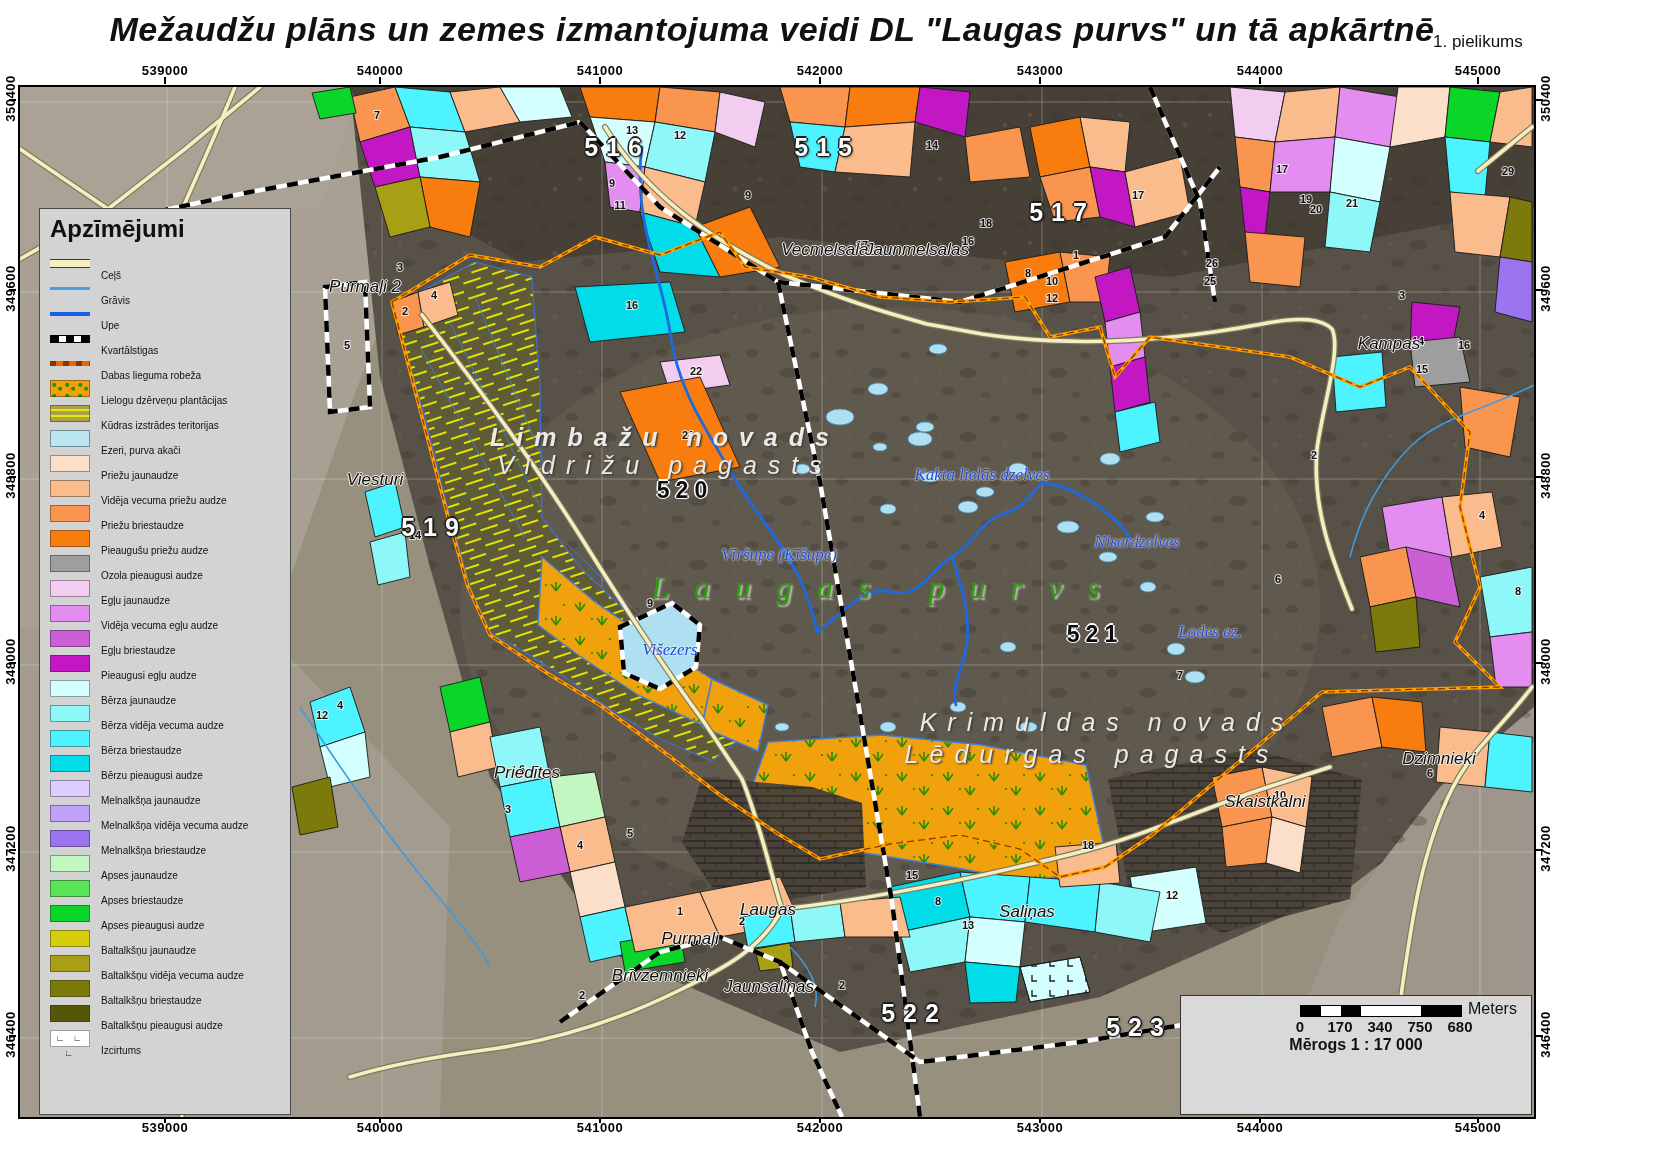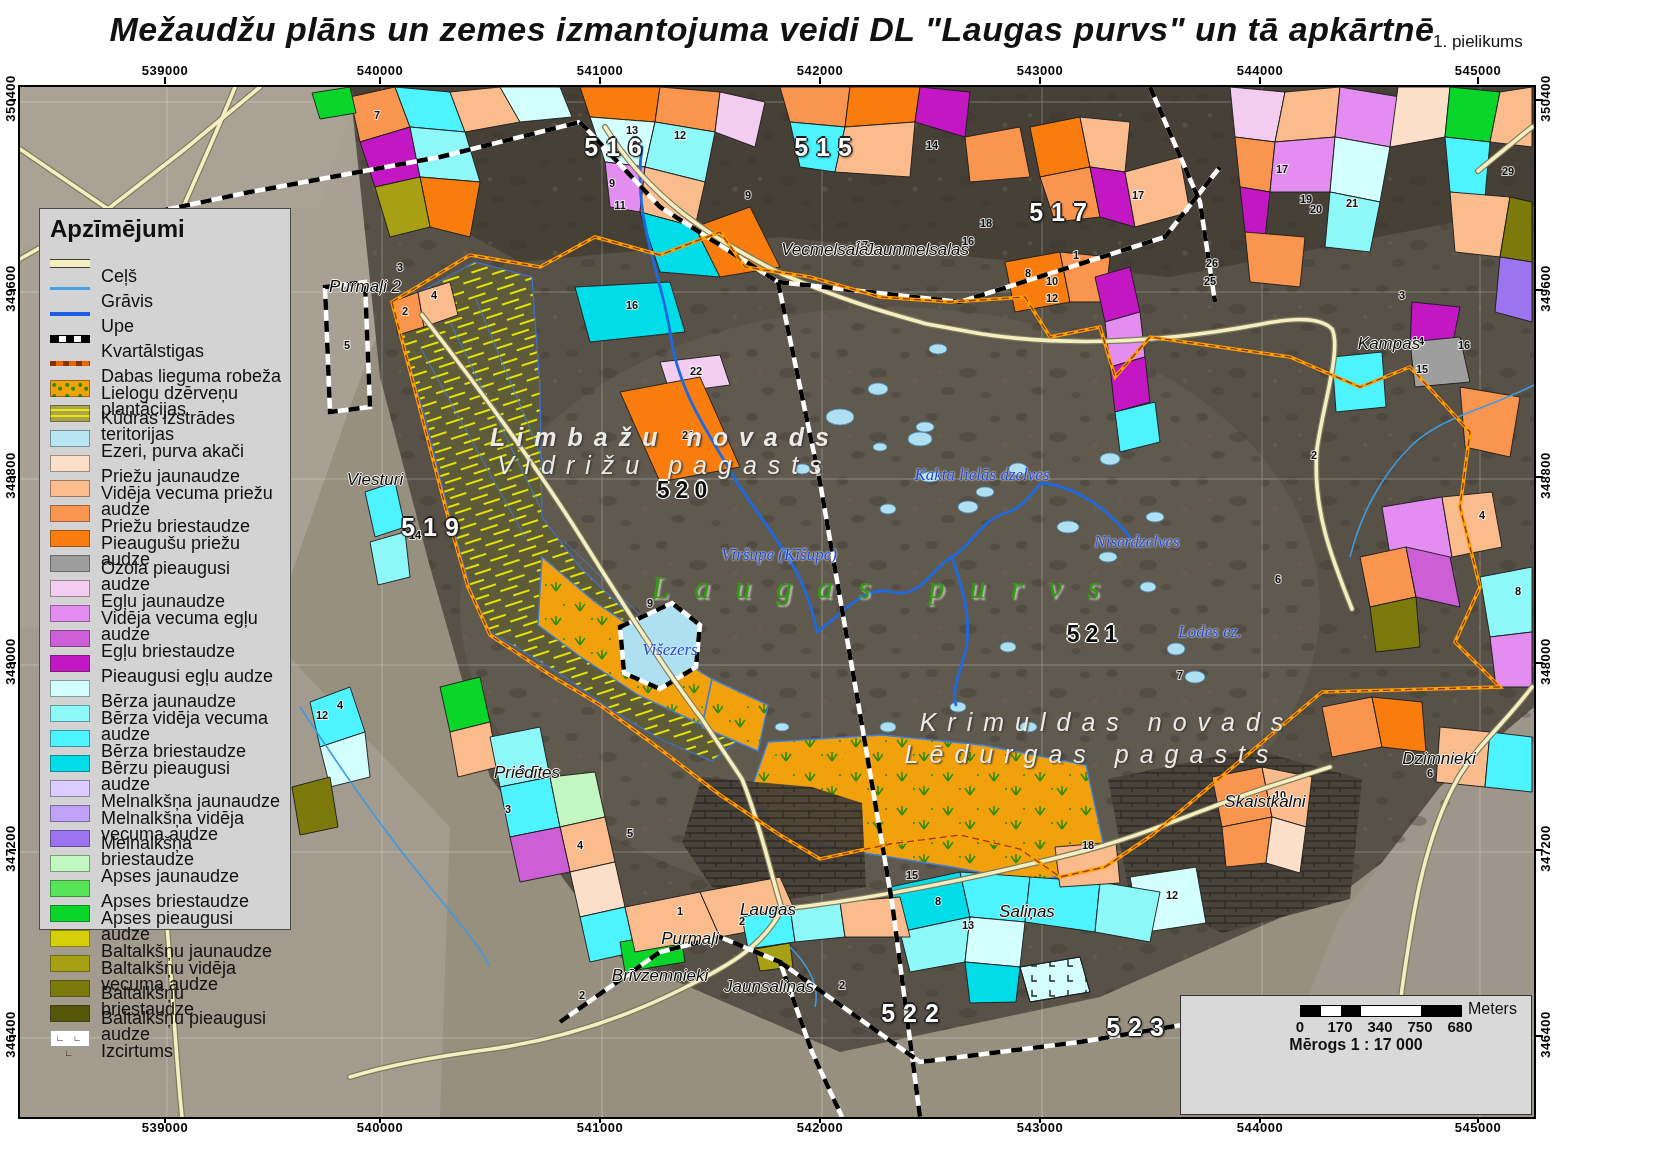--- a/index.html
+++ b/index.html
@@ -24,28 +24,28 @@
         text-shadow:-1.5px 0 #fff,1.5px 0 #fff,0 -1.5px #fff,0 1.5px #fff;}
   .place{font-style:italic;font-size:17px;color:#0e0e0e;
         text-shadow:-1px 0 #f2f1ec,1px 0 #f2f1ec,0 -1px #f2f1ec,0 1px #f2f1ec;}
   .region{font-style:italic;font-size:25px;color:#eceae4;letter-spacing:11px;
         text-shadow:1.5px 1.5px 2px #3a3a3a;}
   .water{font-style:italic;font-size:17px;font-family:"Liberation Serif",serif;color:#1d49d8;
         text-shadow:0 0 2px rgba(255,255,255,.85),0 0 2px rgba(255,255,255,.85);}
   .bog{font-style:italic;font-size:32px;font-family:"Liberation Serif",serif;color:#2f9d10;
         letter-spacing:25px;text-shadow:2px 2px 2px rgba(250,250,245,.65);}
   
-  .legend{position:absolute;left:19px;top:121px;width:252px;height:722px;z-index:30;
+  .legend{position:absolute;left:19px;top:121px;width:252px;height:907px;z-index:30;
         background:#d3d3d3;border:1px solid #4a4a4a;box-sizing:border-box;padding:4px 8px 4px 10px;}
   .legend-title{font-weight:bold;font-size:24px;margin:2px 0 8px 0;}
   .lg-row{display:flex;align-items:center;height:25px;}
   .lg-row.tall{height:42px;}
   .lg-sw{width:40px;min-width:40px;margin-right:11px;position:relative;}
   .lg-area{height:17px;border:1px solid rgba(40,40,40,.45);box-sizing:border-box;}
-  .lg-label{font-size:18px;line-height:16px;margin-top:24px;}
+  .lg-label{font-size:10px;line-height:16px;margin-top:24px;}
   .sw-road{height:7px;background:#f5efc0;border-top:1.3px solid #3a3a3a;border-bottom:1.3px solid #3a3a3a;}
   .sw-ditch{height:2.5px;background:#44a1e8;}
   .sw-river{height:4px;background:#1a5fe8;}
   .sw-dash{height:6px;background:repeating-linear-gradient(90deg,#000 0 8px,#fff 8px 15px);border:1px solid #000;}
   .sw-bound{height:5px;background:repeating-linear-gradient(90deg,#8a3200 0 6px,#e86800 6px 13px);}
   .sw-cran{background-color:#f0a10c;background-image:radial-gradient(circle at 25% 35%,#2e8c00 0 1.6px,transparent 2.4px),radial-gradient(circle at 70% 70%,#2e8c00 0 1.6px,transparent 2.4px);background-size:13px 11px;}
   .sw-peat{background-color:#aaa24c;background-image:repeating-linear-gradient(0deg,transparent 0 4px,#e8e800 4px 6px);}
   .sw-degr{background-color:#cccccc;background-image:repeating-linear-gradient(0deg,transparent 0 4.5px,#5e5e5e 4.5px 6px),repeating-linear-gradient(90deg,transparent 0 12px,#5e5e5e 12px 13px);}
   .sw-izc{background:#fff;font-size:9px;line-height:15px;letter-spacing:3px;text-align:center;color:#222;font-weight:bold;}
   

